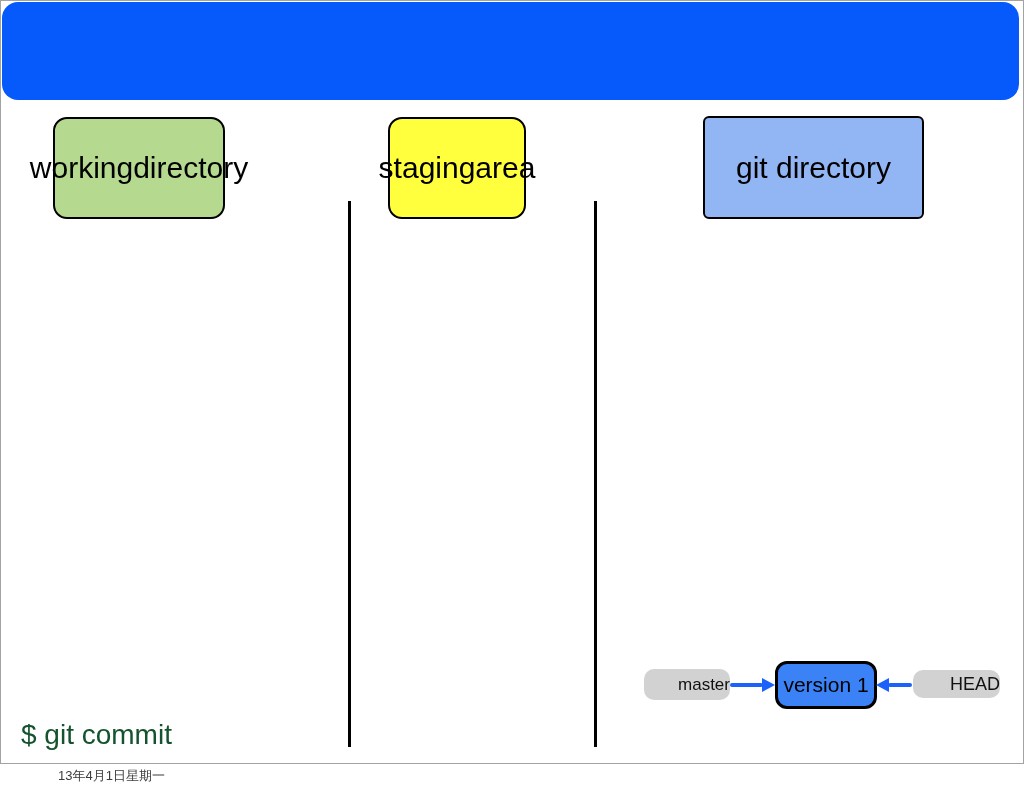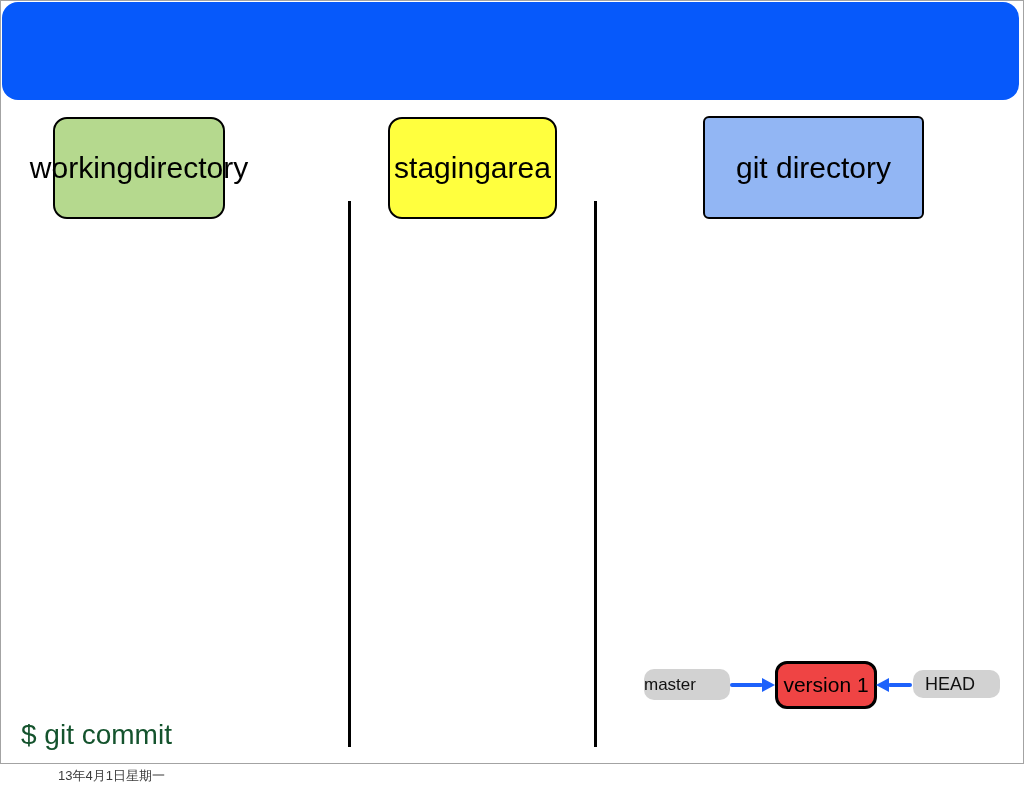--- a/index.html
+++ b/index.html
@@ -38,49 +38,49 @@
     display: flex;
     flex-direction: row;
     align-items: center;
     justify-content: center;
     text-align: center;
     font-size: 30px;
     line-height: 46px;
     color: #000000;
   }
   .box-working { left: 52px;  top: 116px; width: 172px; height: 102px; background: #b5d98e; }
-  .box-staging { left: 387px; top: 116px; width: 169px; height: 102px; background: #ffff3e; }
+  .box-staging { left: 387px; top: 116px; width: 138px; height: 102px; background: #ffff3e; }
   .box-git     { left: 702px; top: 115px; width: 221px; height: 103px; background: #92b6f4; border-radius: 6px; }
 
   .vline {
     position: absolute;
     width: 3px; height: 546px;
     top: 200px;
     background: #000000;
   }
   .vline-left  { left: 347px; }
   .vline-right { left: 593px; }
 
   .pill {
     position: absolute;
     background: #d2d2d2;
     border-radius: 10px;
     display: flex;
     align-items: center;
-    justify-content: flex-start;
+    justify-content: flex-end;
     color: #111111;
   }
   .pill-master { left: 643px; top: 668px; width: 86px; height: 31px; font-size: 17px; }
   .pill-head   { left: 912px; top: 669px; width: 87px; height: 28px; font-size: 18px; padding-left: 12px; }
 
   .version-node {
     position: absolute;
     left: 774px; top: 660px;
     width: 102px; height: 48px;
-    background: #ef4444;
+    background: #3b82f6;
     border: 3px solid #000000;
     border-radius: 12px;
     display: flex;
     align-items: center;
     justify-content: center;
     font-size: 21px;
     color: #000000;
   }
 
   .arrow-shaft {

